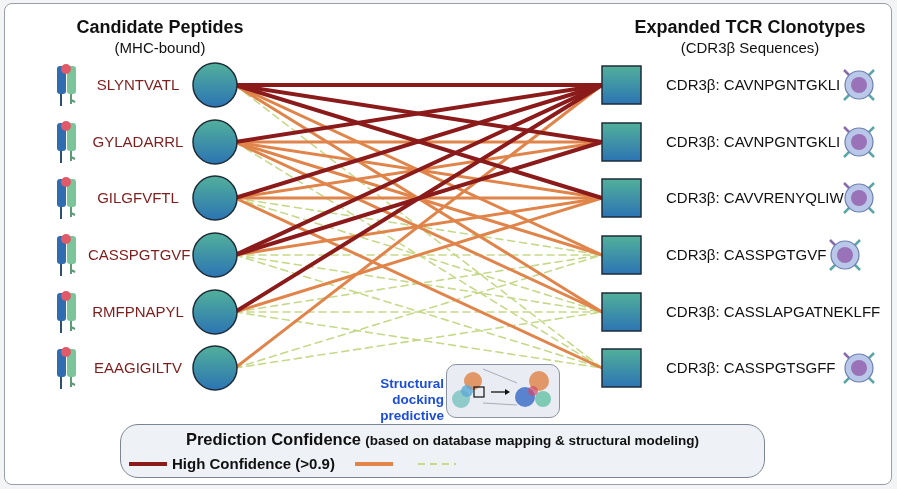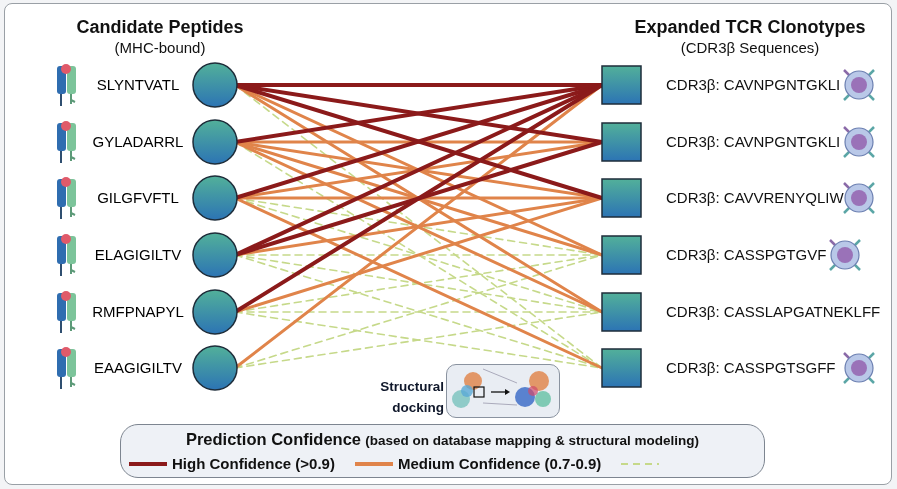--- a/index.html
+++ b/index.html
@@ -4,25 +4,25 @@
 <style>
   html, body { margin:0; padding:0; background:#f3f4f6; }
   body { width:897px; height:489px; position:relative; overflow:hidden; font-family:"Liberation Sans", sans-serif; }
   .frame { position:absolute; left:4px; top:3px; width:886px; height:480px; background:#ffffff; border:1px solid #9aa0a6; border-radius:8px; }
   .hdr { position:absolute; text-align:center; color:#111; }
   .hdr .t { font-weight:bold; font-size:18px; line-height:22px; }
   .hdr .s { font-size:15px; line-height:19px; }
   #hdr-left { left:40px; width:240px; top:16px; }
   #hdr-right { left:610px; width:280px; top:16px; }
   svg#net { position:absolute; left:0; top:0; }
-  .pep-label { position:absolute; font-size:15px; color:#000000; width:100px; text-align:center; }
+  .pep-label { position:absolute; font-size:15px; color:#7f1d1d; width:100px; text-align:center; }
   .tcr-label { position:absolute; font-size:15px; color:#111; white-space:nowrap; }
   .mhc-icon, .tcell-icon { position:absolute; }
   .dock { position:absolute; left:446px; top:364px; width:112px; height:52px; background:#e9edf3; border:1px solid #8a93a0; border-radius:10px; }
-  .dock-label { position:absolute; left:330px; top:376px; width:114px; text-align:right; font-weight:bold; font-size:13.5px; line-height:21px; color:#0f172a; }
+  .dock-label { position:absolute; left:330px; top:376px; width:114px; text-align:right; font-weight:bold; font-size:13.5px; line-height:16px; color:#1d4ed8; }
   .legend { position:absolute; left:120px; top:424px; width:643px; height:52px; background:#eef1f6; border:1px solid #7d8590; border-radius:18px; }
   .legend-title { position:absolute; left:0; right:0; top:5px; text-align:center; font-size:15.5px; color:#111; }
   .legend-title b { font-size:16.5px; }
   .legend-title .sub { font-weight:bold; font-size:13.5px; }
   .legend-row { position:absolute; left:8px; top:30px; display:flex; align-items:center; font-size:15px; color:#111; white-space:nowrap;font-weight:bold; }
   .legend-item { display:flex; align-items:center; margin-right:20px; }
   .swatch { width:38px; margin-right:5px; }
 </style>
 </head>
 <body>
@@ -124,21 +124,21 @@
       </svg></div>
     <div class="pep-label" style="left: 88px; top: 189px;">GILGFVFTL</div>
     <div class="mhc-icon" style="left: 54px; top: 232px;"><svg width="26" height="46" viewBox="0 0 26 46">
         <rect x="3" y="4" width="9" height="28" rx="3" fill="#2f6db0"></rect>
         <rect x="13" y="4" width="9" height="28" rx="3" fill="#7cc49a"></rect>
         <line x1="7" y1="32" x2="7" y2="44" stroke="#2f4f70" stroke-width="2"></line>
         <line x1="17" y1="32" x2="17" y2="42" stroke="#5c9a78" stroke-width="2"></line>
         <line x1="17" y1="38" x2="21" y2="40" stroke="#5c9a78" stroke-width="2"></line>
         <circle cx="12" cy="7" r="5" fill="#e05a6a"></circle>
       </svg></div>
-    <div class="pep-label" style="left: 88px; top: 246px;">ELAGIGILTV</div>
+    <div class="pep-label" style="left: 88px; top: 246px;">CASSPGTGVF</div>
     <div class="mhc-icon" style="left: 54px; top: 289px;"><svg width="26" height="46" viewBox="0 0 26 46">
         <rect x="3" y="4" width="9" height="28" rx="3" fill="#2f6db0"></rect>
         <rect x="13" y="4" width="9" height="28" rx="3" fill="#7cc49a"></rect>
         <line x1="7" y1="32" x2="7" y2="44" stroke="#2f4f70" stroke-width="2"></line>
         <line x1="17" y1="32" x2="17" y2="42" stroke="#5c9a78" stroke-width="2"></line>
         <line x1="17" y1="38" x2="21" y2="40" stroke="#5c9a78" stroke-width="2"></line>
         <circle cx="12" cy="7" r="5" fill="#e05a6a"></circle>
       </svg></div>
     <div class="pep-label" style="left: 88px; top: 303px;">RMFPNAPYL</div>
     <div class="mhc-icon" style="left: 54px; top: 345px;"><svg width="26" height="46" viewBox="0 0 26 46">
@@ -230,21 +230,20 @@
     <div class="legend-item">
       <svg class="swatch" width="38" height="8">
           <line x1="0" y1="4" x2="38" y2="4" stroke="#8b1a1a" stroke-width="4"></line>
         </svg>
       <span>High Confidence (&gt;0.9)</span>
     </div>
     <div class="legend-item">
       <svg class="swatch" width="38" height="8">
           <line x1="0" y1="4" x2="38" y2="4" stroke="#e0844a" stroke-width="4"></line>
         </svg>
-      <span>Medium Confidence (0.7-0.9)</span>
     </div>
     <div class="legend-item">
       <svg class="swatch" width="38" height="8">
           <line x1="0" y1="4" x2="38" y2="4" stroke="#c6d98a" stroke-width="2" stroke-dasharray="7,5"></line>
         </svg>
     </div>
   </div>
 </div>
 
 </body></html>

